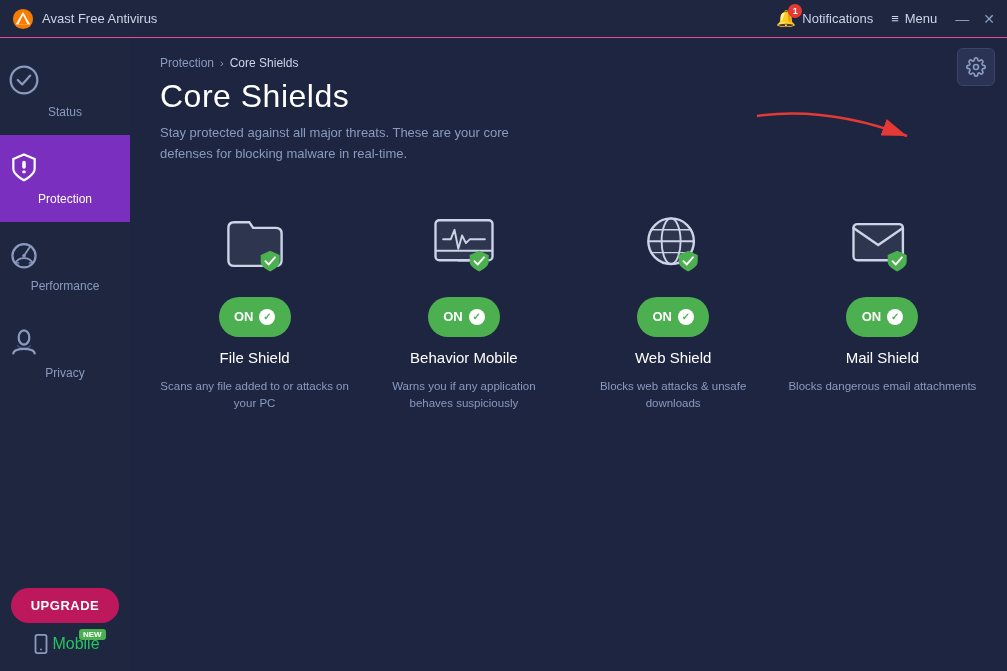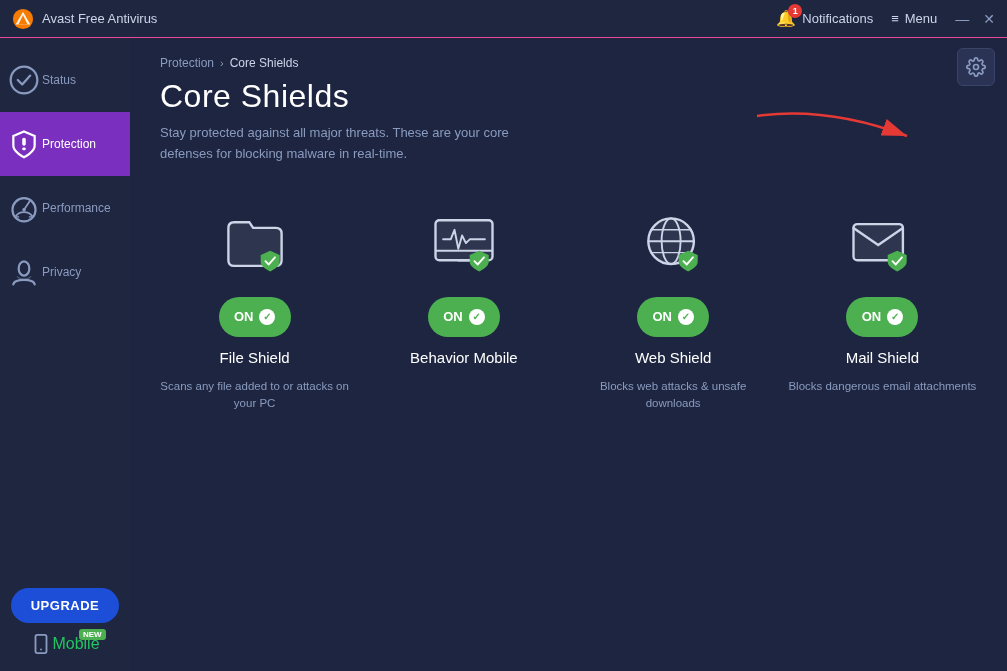--- a/index.html
+++ b/index.html
@@ -100,27 +100,26 @@
       background: #1e2640;
       display: flex;
       flex-direction: column;
       align-items: center;
       padding-top: 10px;
       flex-shrink: 0;
     }
     .sidebar-item {
       width: 100%;
       display: flex;
-      flex-direction: row;
-      align-items: center;
+      flex-direction: column;
       padding: 16px 8px;
       cursor: pointer;
       color: #8a9bbf;
       font-size: 12px;
-      gap: 2px;
+      gap: 9px;
       transition: background 0.2s;
     }
     .sidebar-item.active {
       background: #7b2fbe;
       color: #fff;
     }
     .sidebar-item svg {
       width: 32px;
       height: 32px;
     }
@@ -132,21 +131,21 @@
     .sidebar-bottom {
       margin-top: auto;
       width: 100%;
       display: flex;
       flex-direction: column;
       align-items: center;
       padding-bottom: 16px;
       gap: 10px;
     }
     .upgrade-btn {
-      background: #1d4ed8;
+      background: #be185d;
       color: #fff;
       border: none;
       border-radius: 20px;
       padding: 10px 20px;
       font-size: 13px;
       font-weight: bold;
       cursor: pointer;
       letter-spacing: 0.5px;
     }
     .mobile-item {
@@ -459,20 +458,21 @@
               <path d="M12 2 L22 6.5 L22 14 C22 19.5 12 24 12 24 C12 24 2 19.5 2 14 L2 6.5 Z" fill="#4caf50"></path>
               <path d="M7 13 L10.5 16.5 L17 9" stroke="#fff" stroke-width="2" stroke-linecap="round" stroke-linejoin="round" fill="none"></path>
             </g>
           </svg>
         </div>
         <div class="on-toggle">
           <span>ON</span>
           <span class="check-icon">✓</span>
         </div>
         <div class="shield-name">Behavior Mobile</div>
+        <div class="shield-desc">Warns you if any application behaves suspiciously</div>
       </div>
 
       <div class="shield-card">
         <div class="shield-icon-wrap">
           <svg viewBox="0 0 80 80" fill="none">
 
             <circle cx="38" cy="36" r="24" stroke="#cdd4e8" stroke-width="2.5" fill="rgba(255,255,255,0.08)"></circle>
             <ellipse cx="38" cy="36" rx="10" ry="24" stroke="#cdd4e8" stroke-width="2"></ellipse>
             <line x1="14" y1="36" x2="62" y2="36" stroke="#cdd4e8" stroke-width="2"></line>
             <line x1="16" y1="24" x2="60" y2="24" stroke="#cdd4e8" stroke-width="1.5"></line>

